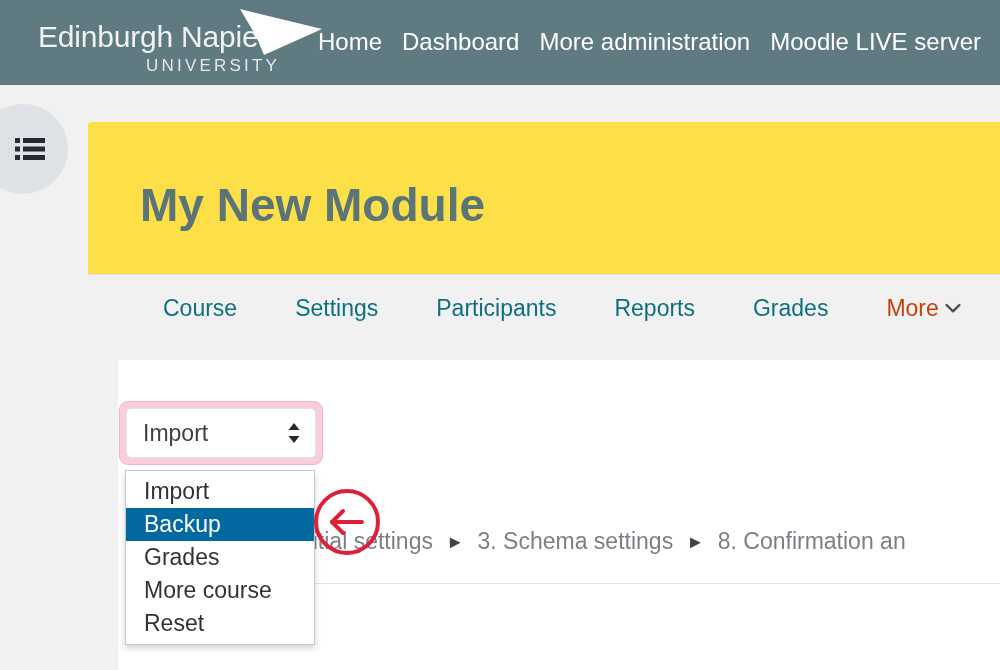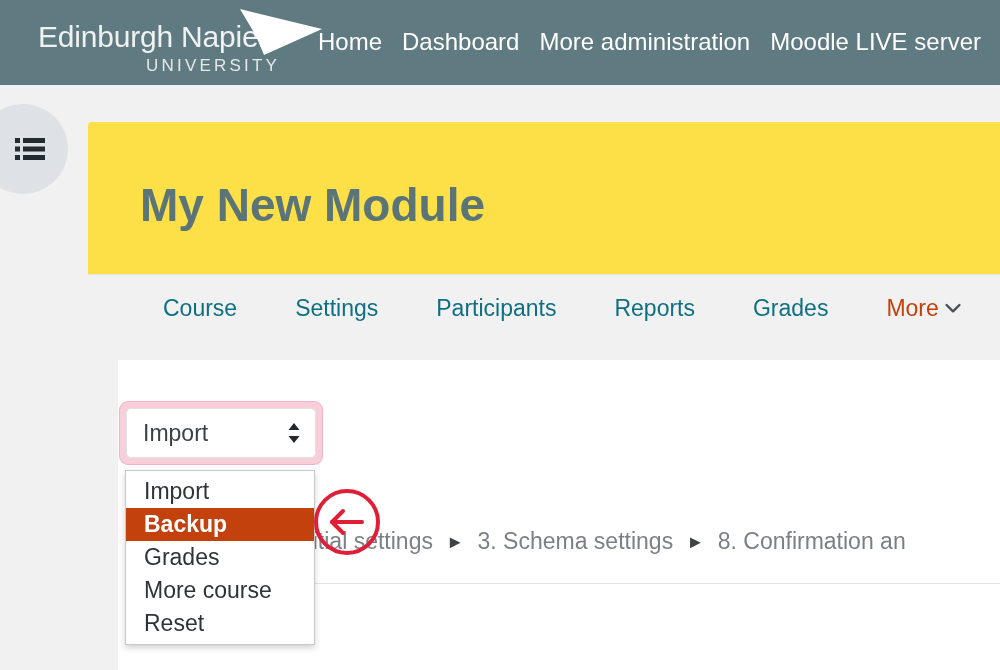--- a/index.html
+++ b/index.html
@@ -233,23 +233,22 @@
   .option {
     height: 33px;
     line-height: 33px;
     padding-left: 18px;
     font-size: 23px;
     color: #2f3337;
     white-space: nowrap;
     cursor: pointer;
   }
   .option.selected {
-    background: #c2410c;
+    background: #0369a1;
     color: #ffffff;
-    font-weight: bold;
   }
 
   
   .breadcrumb {
     position: absolute;
     left: 150px;
     top: 168px;
     font-size: 23px;
     color: #7b8086;
     white-space: nowrap;

